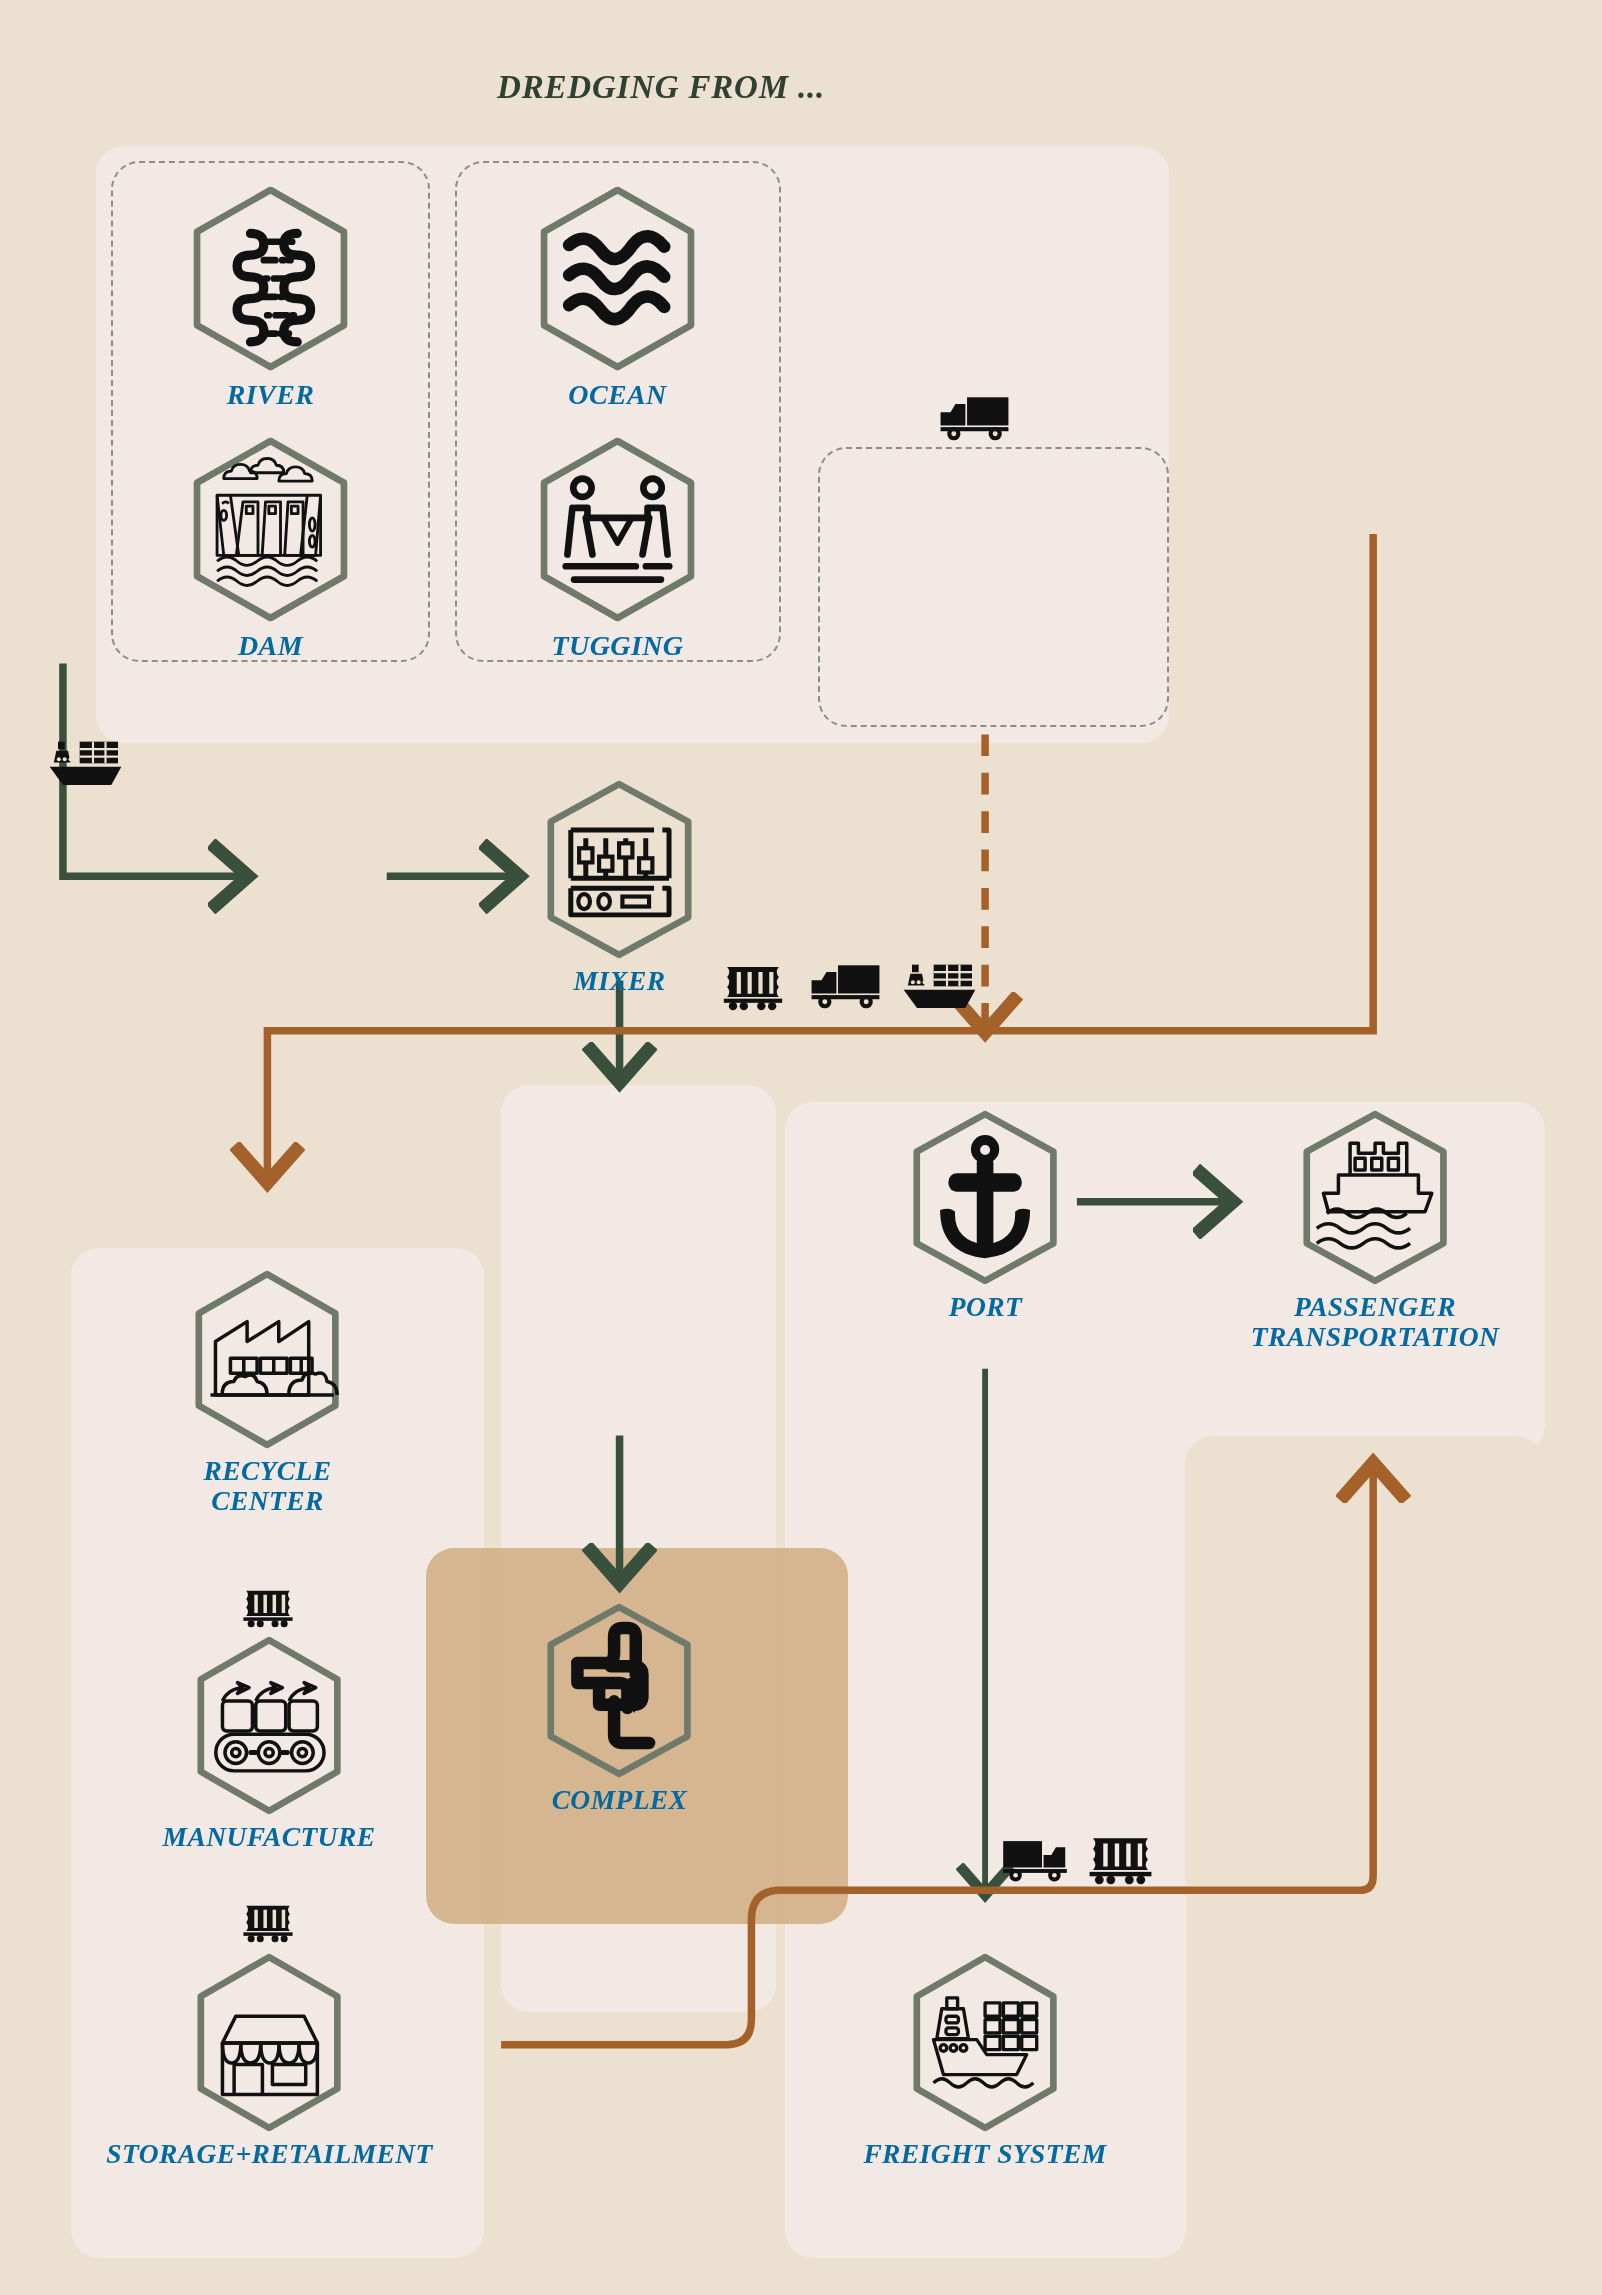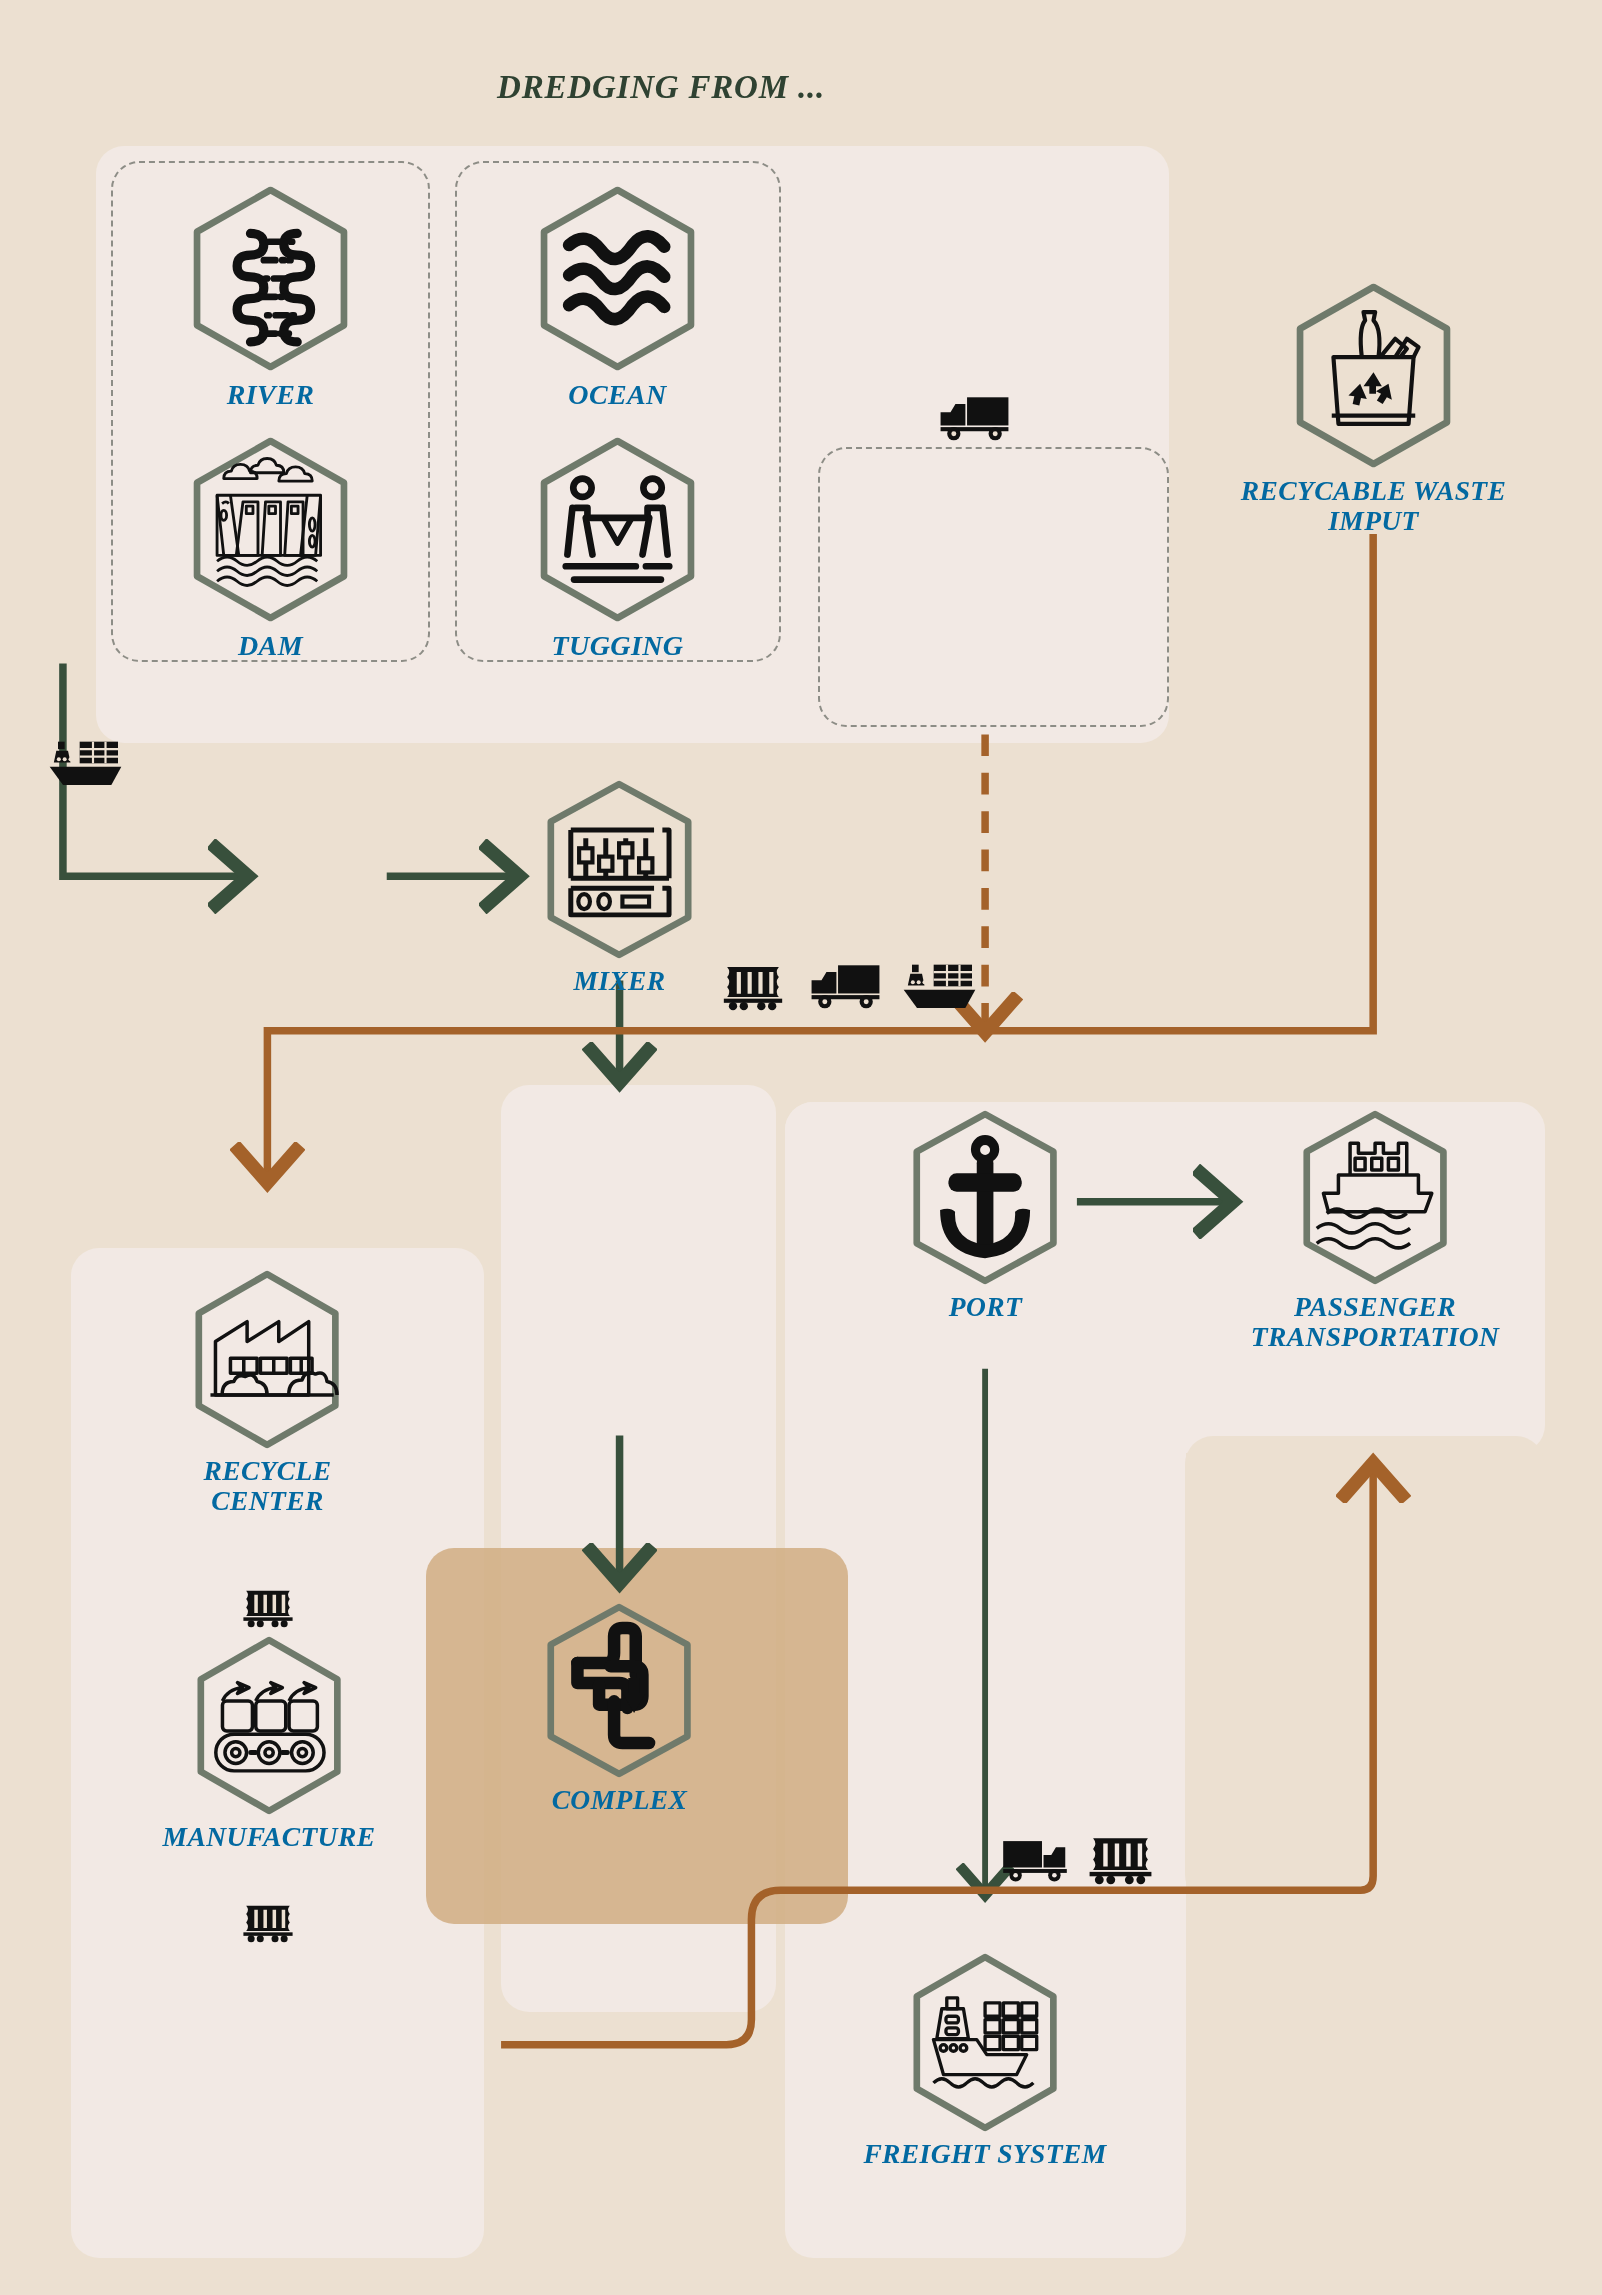--- a/index.html
+++ b/index.html
@@ -206,41 +206,20 @@
         <path d="M4 22 L16 22 L22 12 L34 12 L34 38 L4 38 Z"></path>
         <rect x="4" y="40" width="82" height="5"></rect>
         <circle cx="20" cy="48" r="8"></circle>
           <circle cx="70" cy="48" r="8"></circle>
       </g>
       <circle cx="20" cy="48" r="3" fill="#ece0d1"></circle>
       <circle cx="70" cy="48" r="3" fill="#ece0d1"></circle>
     </svg>
   </div>
 
-  <div class="node" style="left:1209px; top:282px; width:329px;">
-    <div class="hexwrap" style="width:167px;">
-      <svg width="167" height="187" viewBox="0 0 200 224">
-        <path d="M100 6 L188 56 L188 168 L100 218 L12 168 L12 56 Z" fill="none" stroke="#6f7a6b" stroke-width="8" stroke-linejoin="round"></path>
-        <g stroke="#111" stroke-width="5" fill="none" stroke-linejoin="round">
-          <path d="M52 90 h96 l-6 80 h-84 Z"></path>
-          <path d="M50 160 h100"></path>
-          <path d="M86 90 q-4 -34 4 -44 l-2 -10 h14 l-2 10 q10 10 6 44"></path>
-          <path d="M108 90 l18 -22 l14 12 l-8 10"></path>
-          <path d="M126 90 l14 -22 l14 10 l-6 12"></path>
-        </g>
-        <g fill="#111">
-          <path d="M100 108 l10 17 h-7 l0 9 h-8 l0 -9 h-7 Z"></path>
-          <path d="M118 122 l4 19 l-6 -3 l-5 8 l-7 -4 l5 -8 l-6 -3 Z"></path>
-          <path d="M84 122 l-14 14 l7 1 l-2 9 l8 2 l2 -9 l7 1 Z"></path>
-        </g>
-      </svg>
-    </div>
-    <div class="nlabel" style="font-size:27.5px;">RECYCABLE WASTE
-IMPUT</div>
-  </div>
 
   <div class="mini" style="left:48px; top:735px;">
     <svg width="80" height="55" viewBox="0 0 96 66">
       <g fill="#111">
         <rect x="12" y="8" width="8" height="9"></rect>
         <path d="M10 19 h14 l3 14 h-20 Z"></path>
         <rect x="38" y="8" width="46" height="26"></rect>
         <path d="M2 38 h86 l-12 22 h-58 Z"></path>
       </g>
       <g stroke="#ece0d1" stroke-width="2.6">
@@ -462,20 +441,39 @@
         </g>
       <g fill="#111">
         <circle cx="13" cy="53" r="5"></circle>
           <circle cx="26" cy="53" r="5"></circle>
         <circle cx="47" cy="53" r="5"></circle>
           <circle cx="60" cy="53" r="5"></circle>
       </g>
     </svg>
   </div>
 
+  <div class="node" style="left:46px; top:1953px; width:447px;">
+    <div class="hexwrap" style="width:171px;">
+      <svg width="171" height="179" viewBox="0 0 205 215">
+        <path d="M102 5 L184 52 L184 163 L102 210 L20 163 L20 52 Z" fill="none" stroke="#6f7a6b" stroke-width="8" stroke-linejoin="round"></path>
+        <g stroke="#111" stroke-width="4.2" fill="none" stroke-linejoin="round">
+          <path d="M62 76 h82 l16 32 H46 Z"></path>
+          <path d="M46 108 h114 v62 H46 Z"></path>
+          <path d="M46 108 q0 24 11 24 q11 0 11 -24"></path>
+          <path d="M68 108 q0 24 12 24 q12 0 12 -24"></path>
+          <path d="M92 108 q0 24 11 24 q11 0 11 -24"></path>
+          <path d="M114 108 q0 24 12 24 q12 0 12 -24"></path>
+          <path d="M138 108 q0 24 11 24 q11 0 11 -24"></path>
+          <path d="M60 170 v-36 h34 v36"></path>
+          <rect x="106" y="134" width="40" height="24"></rect>
+        </g>
+      </svg>
+    </div>
+    <div class="nlabel" style="font-size:27.5px;">STORAGE+RETAILMENT</div>
+  </div>
 
   <div class="mini" style="left:1000px; top:1838px;">
     <svg width="70" height="45" viewBox="0 0 90 58">
       <g fill="#111">
         <rect x="4" y="4" width="50" height="34"></rect>
         <path d="M56 22 h10 l6 -10 h12 v26 h-28 Z"></path>
         <rect x="4" y="40" width="82" height="5"></rect>
         <circle cx="20" cy="48" r="8"></circle>
           <circle cx="70" cy="48" r="8"></circle>
       </g>

